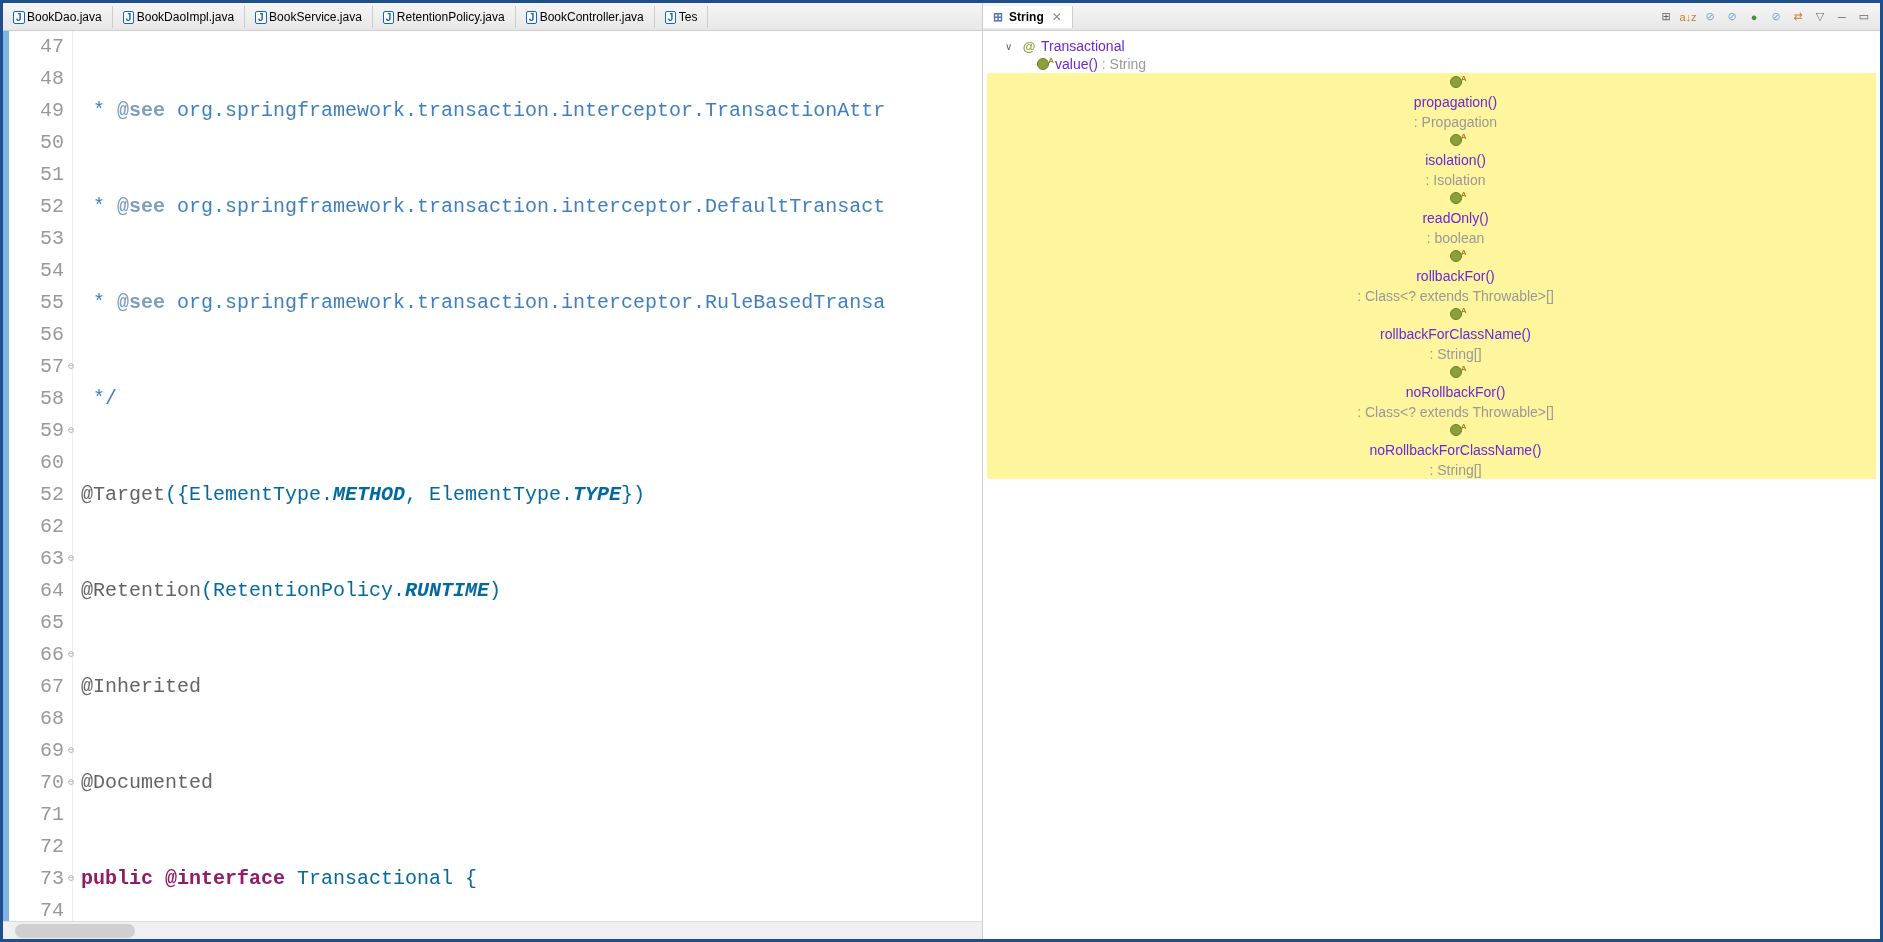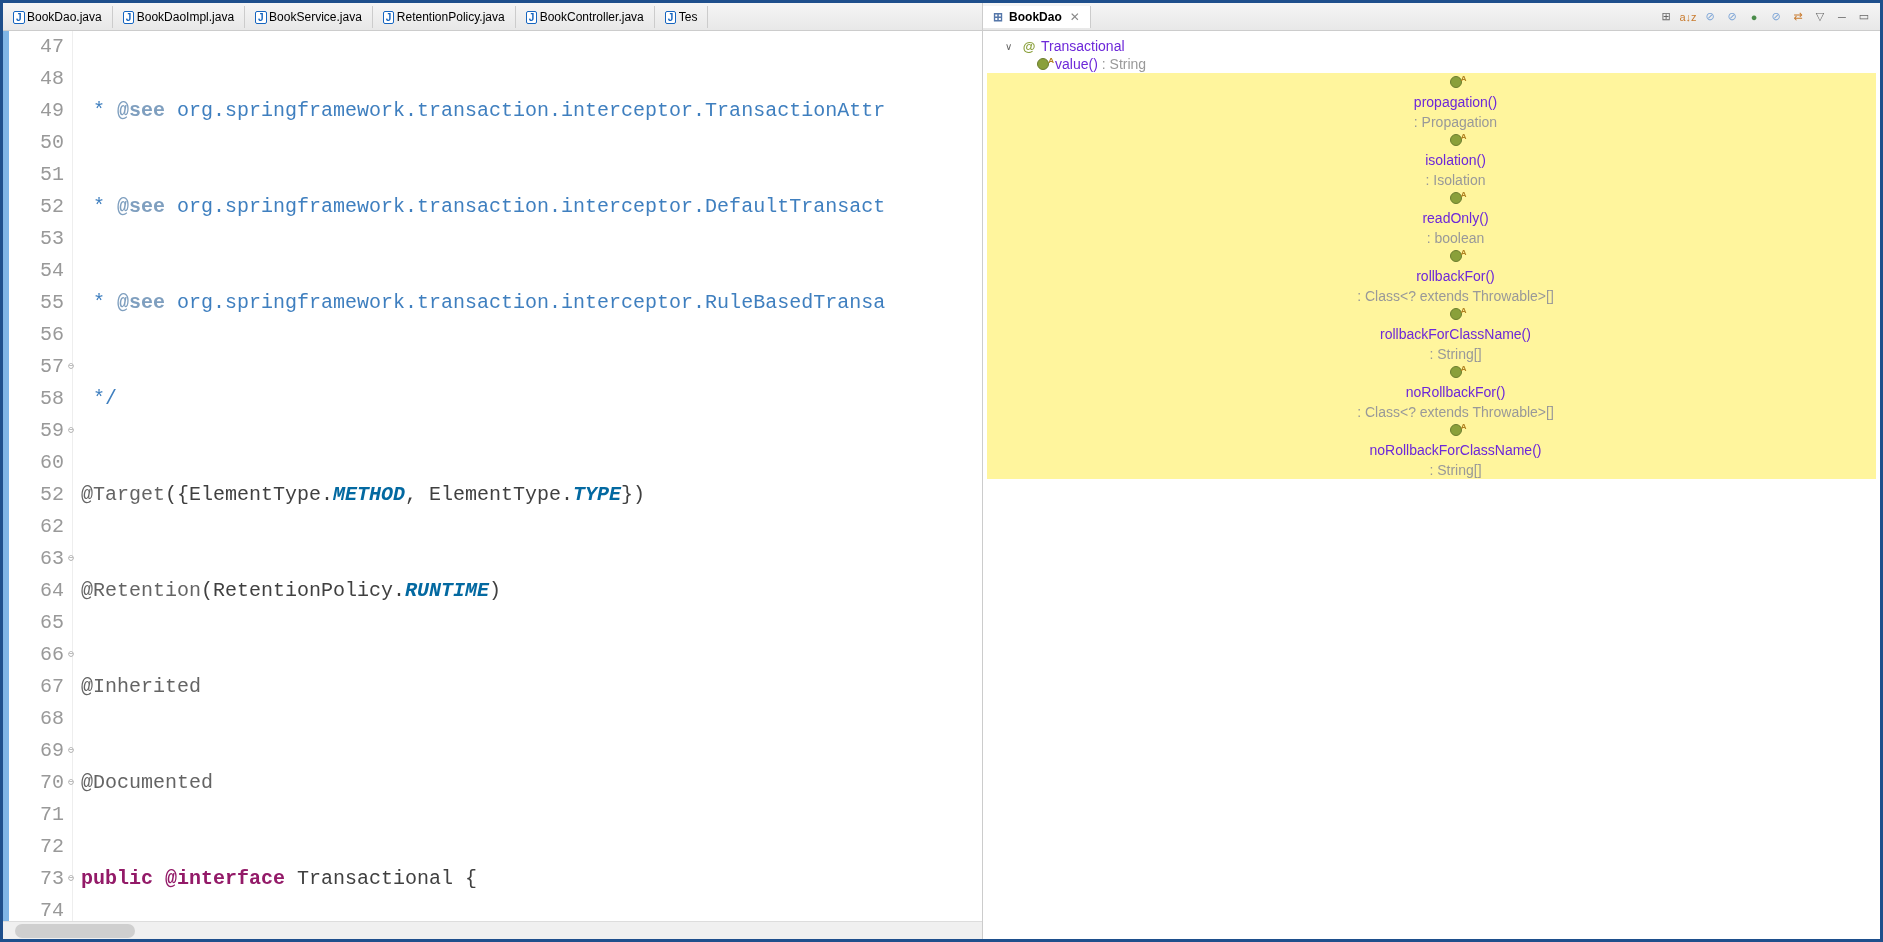--- a/index.html
+++ b/index.html
@@ -87,21 +87,21 @@
   left: 0;
   width: 6px;
   background: #7fb5e6;
 }
 .c-comment { color: #3f7fbf; }
 .c-tag { color: #7f9fbf; font-weight: bold; }
 .c-link { color: #3f7fbf; }
 .c-kw { color: #931a68; font-weight: bold; }
 .c-ann { color: #646464; }
 .c-const { color: #0369a1; font-style: italic; font-weight: bold; }
-.c-plain { color: #404040; }
+.c-plain { color: #0369a1; }
 .hscroll {
   height: 18px;
   background: #f0f0f0;
   border-top: 1px solid #ddd;
   position: relative;
 }
 .hscroll-thumb {
   position: absolute;
   left: 12px; top: 2px;
   width: 120px; height: 14px;
@@ -295,21 +295,21 @@
   </div>
   <div class="hscroll">
     <div class="hscroll-thumb"></div>
   </div>
 </div>
 
 <div class="outline-pane">
   <div class="outline-header">
     <div class="outline-tab">
       <span class="outline-icon"></span>
-      <span>BookDao</span>
+      <span>String</span>
       <span class="close-x">✕</span>
     </div>
     <div class="outline-toolbar">
       <span class="tb-icon">⊞</span>
       <span class="tb-icon" style="color:#c97b2e">a↓z</span>
       <span class="tb-icon" style="color:#7aa3d6">⊘</span>
       <span class="tb-icon" style="color:#7aa3d6">⊘</span>
       <span class="tb-icon" style="color:#4a8c4a">●</span>
       <span class="tb-icon" style="color:#7aa3d6">⊘</span>
       <span class="tb-icon" style="color:#c97b2e">⇄</span>

